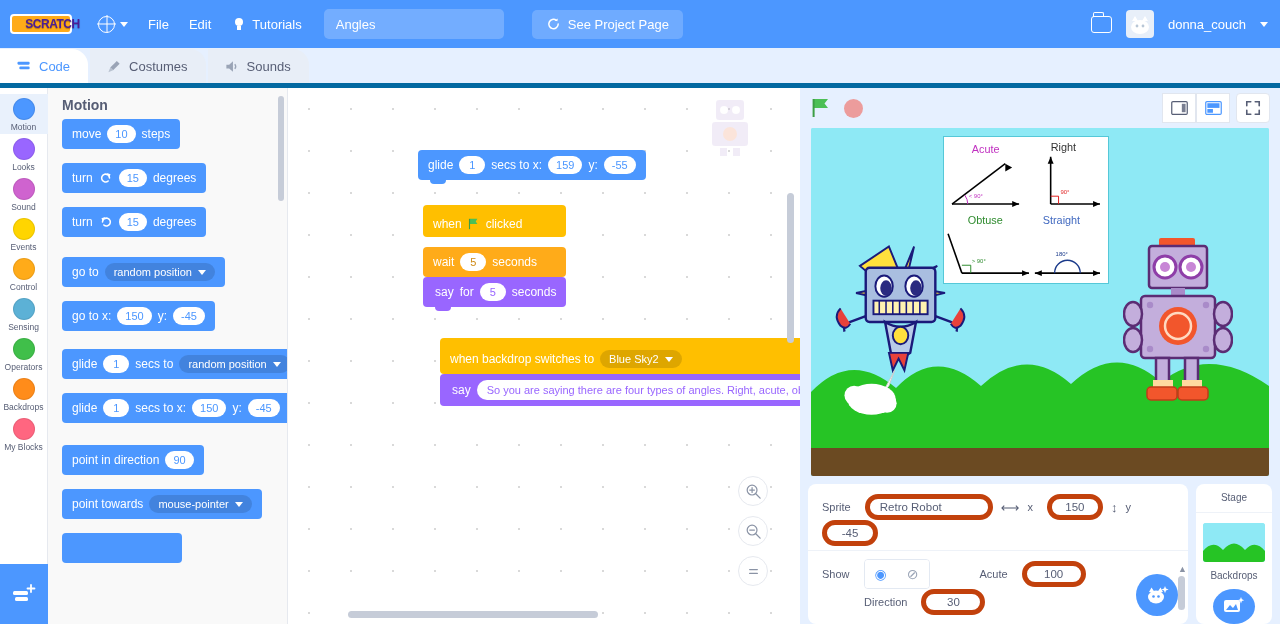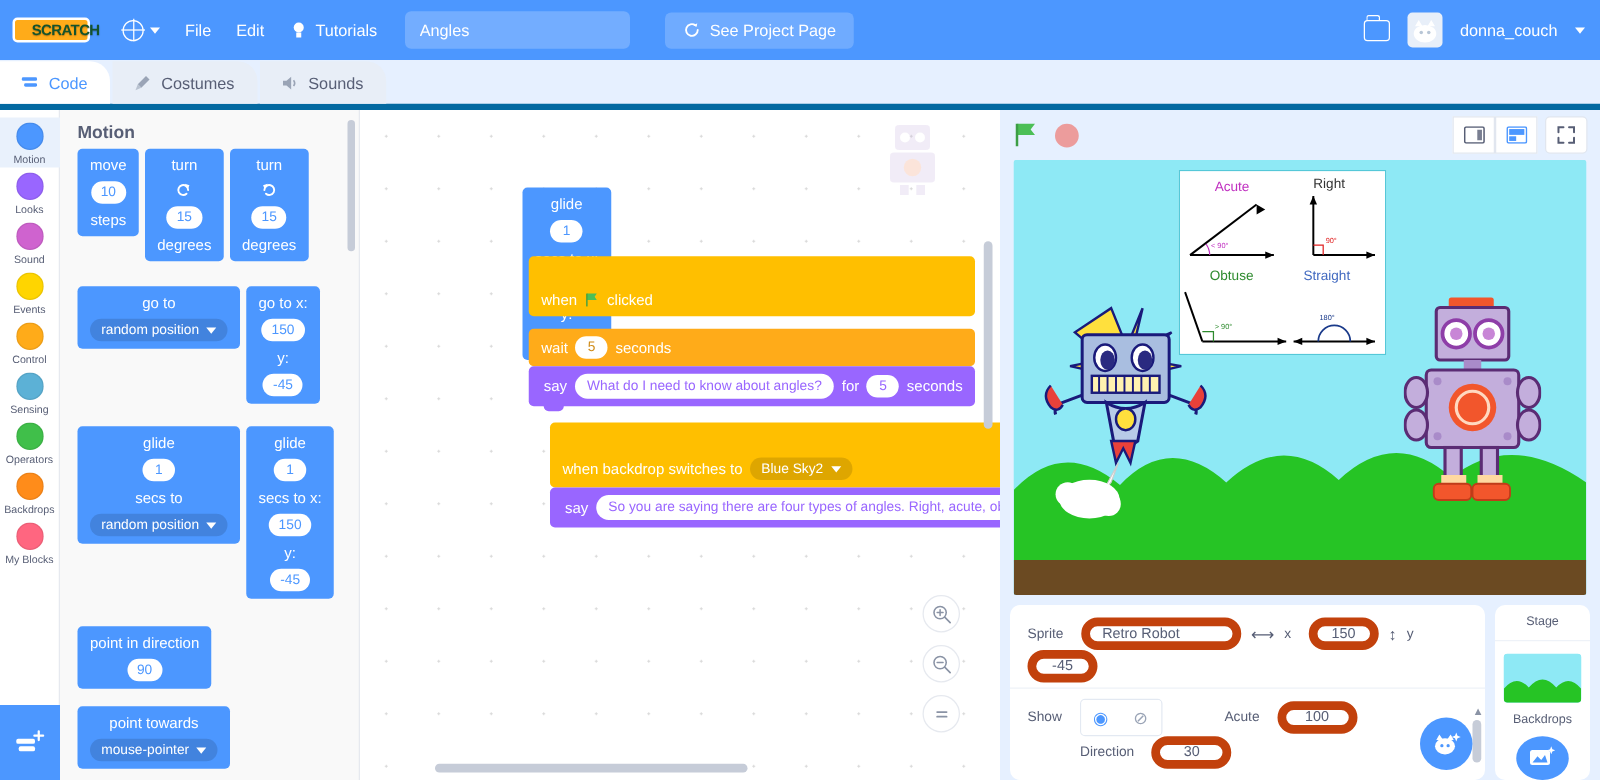--- a/index.html
+++ b/index.html
@@ -13,21 +13,21 @@
   
   .menubar {
     height: 48px; background: #4C97FF;
     display: flex; align-items: center; gap: 0;
     padding: 0 10px; color: #fff; position: relative;
   }
   .scratch-logo {
     width: 62px; height: 20px; border-radius: 4px;
     background: #FFAB19; border: 2px solid #fff;
     display: flex; align-items: center; justify-content: center;
-    font-size: 12px; font-weight: bold; color: #14532d;
+    font-size: 12px; font-weight: bold; color: #4c1d95;
     letter-spacing: -0.5px; margin-right: 16px;
     text-shadow: 0 1px 1px rgba(0,0,0,.3);
     padding-left: 23px;
   }
   .mb-item {
     display: flex; align-items: center; gap: 5px;
     font-size: 13px; padding: 6px 10px; border-radius: 4px;
     cursor: pointer; white-space: nowrap;
   }
   .globe {
@@ -144,21 +144,21 @@
     background: #C6CCD8; border-radius: 3px;
   }
 
   
   .blk {
     display: inline-flex; align-items: center; gap: 6px;
     color: #fff; font-size: 12px; border-radius: 4px;
     padding: 6px 10px; margin-bottom: 14px; position: relative;
     min-height: 30px; white-space: nowrap;
   }
-  .blk.motion  { background: #4C97FF; flex-direction: column; }
+  .blk.motion  { background: #4C97FF; }
   .blk.events  { background: #FFBF00; }
   .blk.control { background: #FFAB19; margin-top: 10px; }
   .blk.looks   { background: #9966FF; padding-left: 12px; }
   .oval {
     background: #fff; color: #4C97FF; border-radius: 11px;
     min-width: 26px; padding: 2px 8px; font-size: 11px;
     text-align: center; display: inline-block; line-height: 14px;
   }
   .blk.looks .oval   { color: #9966FF; }
   .blk.control .oval { color: #CF8B17; }
@@ -170,21 +170,21 @@
   }
   .drop .dcar {
     width: 0; height: 0; border-left: 4px solid transparent;
     border-right: 4px solid transparent; border-top: 5px solid #fff;
   }
   .notch {
     position: absolute; left: 12px; bottom: -4px; width: 16px; height: 5px;
     background: inherit; border-radius: 0 0 4px 4px;
   }
   .hat {
-    border-radius: 14px 14px 4px 4px; padding-top: 28px;
+    border-radius: 14px 14px 4px 4px; padding-top: 12px;
   }
   .flag-sm {
     display: inline-block; width: 12px; height: 12px;
   }
 
   
   .canvas {
     flex: 1; background: #fff; position: relative; overflow: hidden;
     background-image: radial-gradient(#D9D9D9 1px, transparent 1px);
     background-size: 42px 42px;
@@ -264,21 +264,21 @@
   .spritelist {
     flex: 1; background: #fff; border-radius: 8px; position: relative;
     overflow: hidden;
   }
   .spriteinfo {
     display: flex; flex-wrap: wrap; align-items: center;
     padding: 10px 14px 4px; gap: 0 8px; border-bottom: 1px solid #eef2f8;
   }
   .si-lbl { font-size: 11px; color: #575E75; margin-right: 6px; }
   .si-field {
-    border: 7px solid #c2410c; border-radius: 14px; height: 26px;
+    border: 5px solid #c2410c; border-radius: 14px; height: 26px;
     font-size: 11.5px; color: #575E75; padding: 0 10px;
     display: flex; align-items: center; justify-content: center;
     font-family: "Liberation Sans", sans-serif; background: #fff; text-align: center;
   }
   .si-name { width: 128px; justify-content: flex-start; }
   .si-num  { width: 56px; }
   .si-icon { font-size: 13px; color: #575E75; }
   .showgrp { display: flex; border: 1px solid #E3E9F2; border-radius: 4px; overflow: hidden; }
   .showbtn {
     width: 32px; height: 28px; display: flex; align-items: center;
@@ -551,21 +551,20 @@
         </svg>
         <span>clicked</span>
       </div>
       <div class="blk control">
         <span>wait</span>
         <span class="oval">5</span>
         <span>seconds</span>
       </div>
       <div class="blk looks">
         <span>say</span>
-        <span class="oval txt">What do I need to know about angles?</span>
         <span>for</span>
         <span class="oval">5</span>
         <span>seconds</span>
         <span class="notch"></span>
       </div>
     </div>
 
     <div class="script stack" style="left:132px; top:250px;margin-left:20px;">
       <div class="blk events hat">
         <span>when backdrop switches to</span>

